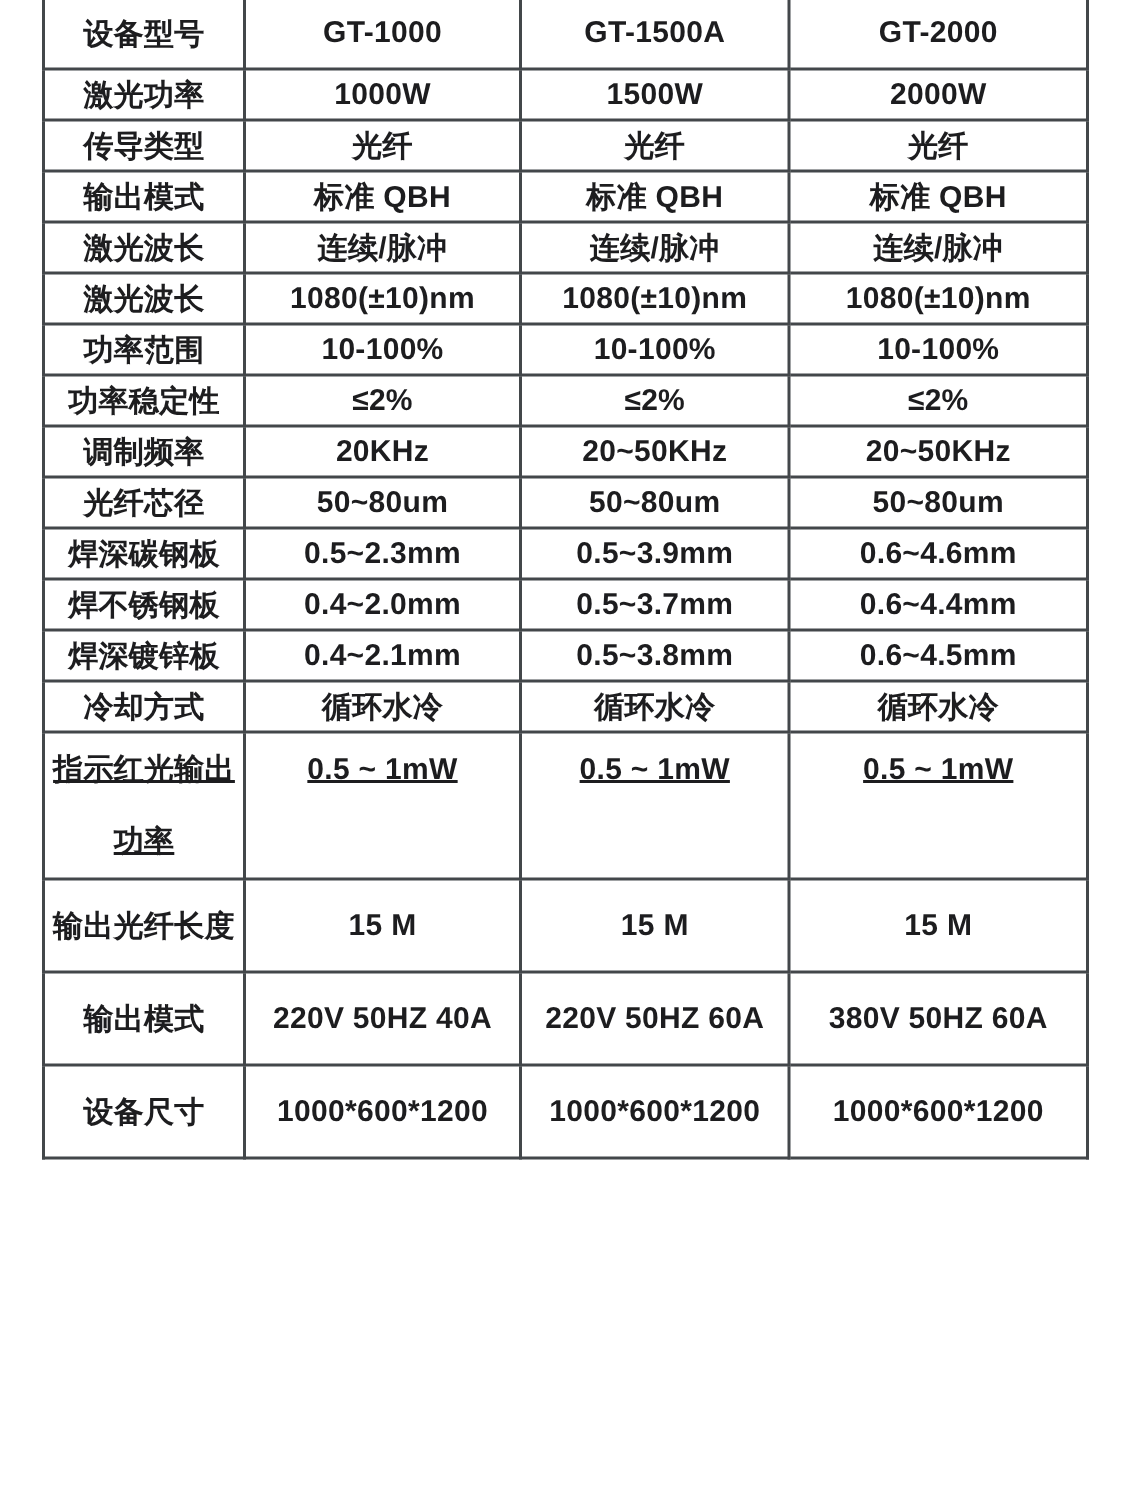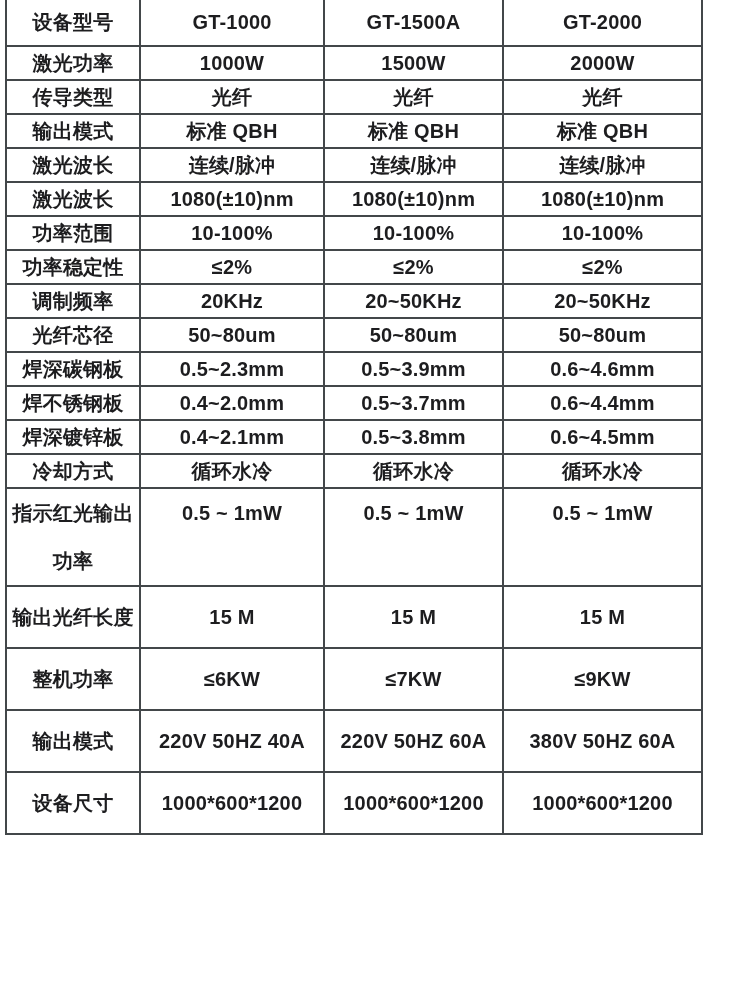--- a/index.html
+++ b/index.html
@@ -10,21 +10,21 @@
   html,body{margin:0;padding:0;}
   body{
     width:750px;height:1000px;
     background:var(--bg);
     position:relative;
     font-family:"Liberation Sans","DejaVu Sans",sans-serif;
     overflow:hidden;
   }
   .table-wrap{
     position:absolute;
-    left:5px;top:0;
+    left:28px;top:0;
   }
   table{
     border-collapse:collapse;
     table-layout:fixed;
     width:696px;
   }
   col.c-label{width:134px;}
   col.c-1{width:184px;}
   col.c-2{width:179px;}
   col.c-3{width:199px;}
@@ -39,21 +39,21 @@
     letter-spacing:0.2px;
     white-space:nowrap;
     overflow:hidden;
   }
   tr{height:34px;}
   tr:first-child{height:46px;}
   tr:first-child th,
   tr:first-child td{border-top:none;}
   tr.tall{height:97px;}
   tr.tall th,
-  tr.tall td{vertical-align:top;}
+  tr.tall td{vertical-align:top;text-decoration:underline;}
   tr.tall .line{line-height:48px;height:48px;}
   tr:nth-child(n+16){height:62px;}
 </style>
 </head>
 <body>
 
 <div class="table-wrap">
   <table>
     <colgroup>
       <col class="c-label">
@@ -161,26 +161,20 @@
             <div class="line">0.5 ~ 1mW</div>
           </td>
         </tr>
         <tr>
           <th>输出光纤长度</th>
           <td>15 M</td>
           <td>15 M</td>
           <td>15 M</td>
         </tr>
         <tr>
-          <th>整机功率</th>
-          <td>≤6KW</td>
-          <td>≤7KW</td>
-          <td>≤9KW</td>
-        </tr>
-        <tr>
           <th>输出模式</th>
           <td>220V 50HZ 40A</td>
           <td>220V 50HZ 60A</td>
           <td>380V 50HZ 60A</td>
         </tr>
         <tr>
           <th>设备尺寸</th>
           <td>1000*600*1200</td>
           <td>1000*600*1200</td>
           <td>1000*600*1200</td>

